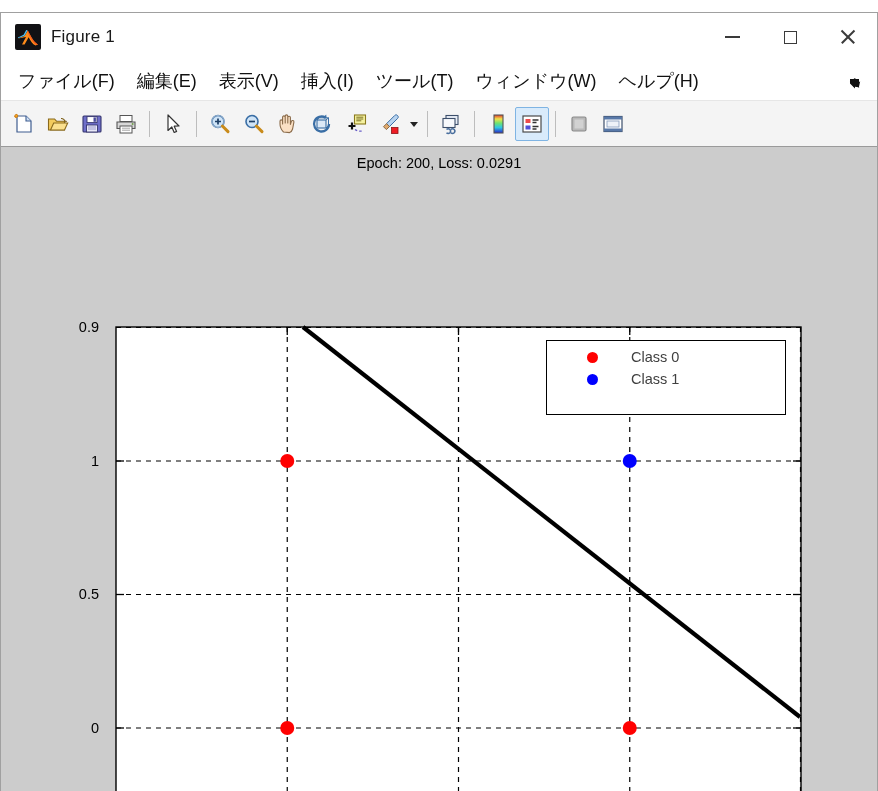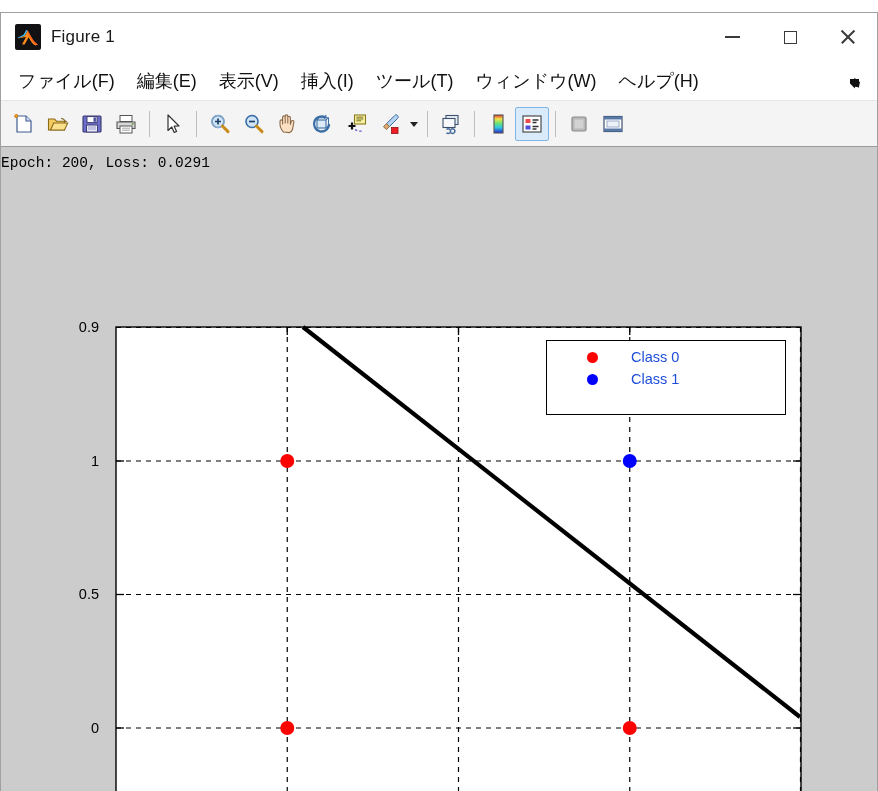--- a/index.html
+++ b/index.html
@@ -70,41 +70,41 @@
   }
   .tb-btn.active{border:1px solid #7fb4e3;background:#d9ebfb;}
   .tb-sep{width:1px;height:26px;background:#bdbdbd;margin:0 6px;}
   .tb-caret{width:14px;height:34px;display:flex;align-items:center;justify-content:center;}
 
   
   .figure-area{
     flex:1 1 auto;background:#cccccc;position:relative;overflow:hidden;
   }
   .plot-title{
-    position:absolute;left:0;right:0;top:8px;text-align:left;
-    font-size:14.5px;color:#000;font-family:Liberation Mono, monospace;
+    position:absolute;left:0;right:0;top:8px;text-align:center;
+    font-size:14.5px;color:#000;font-family:Liberation Sans, sans-serif;
   }
   .axes{position:absolute;background:#ffffff;}
   svg.plot{position:absolute;left:0;top:0;overflow:visible;}
   .ticklabel{
     position:absolute;font-size:14.5px;color:#000;white-space:nowrap;
     font-family:"Liberation Sans","DejaVu Sans",sans-serif;
   }
   .ytick{text-align:right;}
   
   .legend{
     position:absolute;background:#fff;border:1.2px solid #000;box-sizing:border-box;
     padding:5px 8px 5px 6px;
   }
   .legend-row{display:flex;align-items:center;height:22px;}
   .legend-key{width:78px;display:flex;align-items:center;justify-content:center;flex:0 0 78px;}
   .legend-dot{width:11px;height:11px;border-radius:50%;display:block;}
   .legend-line{width:62px;height:3px;background:#000;display:block;}
   .legend-label{
-    font-size:14.5px;color:#1d4ed8;white-space:nowrap;
+    font-size:14.5px;color:#404040;white-space:nowrap;
     font-family:"Liberation Sans","DejaVu Sans",sans-serif;
   }
 </style>
 </head>
 <body>
 
 <div class="window">
 
   <div class="titlebar">
     <div class="app-icon">

